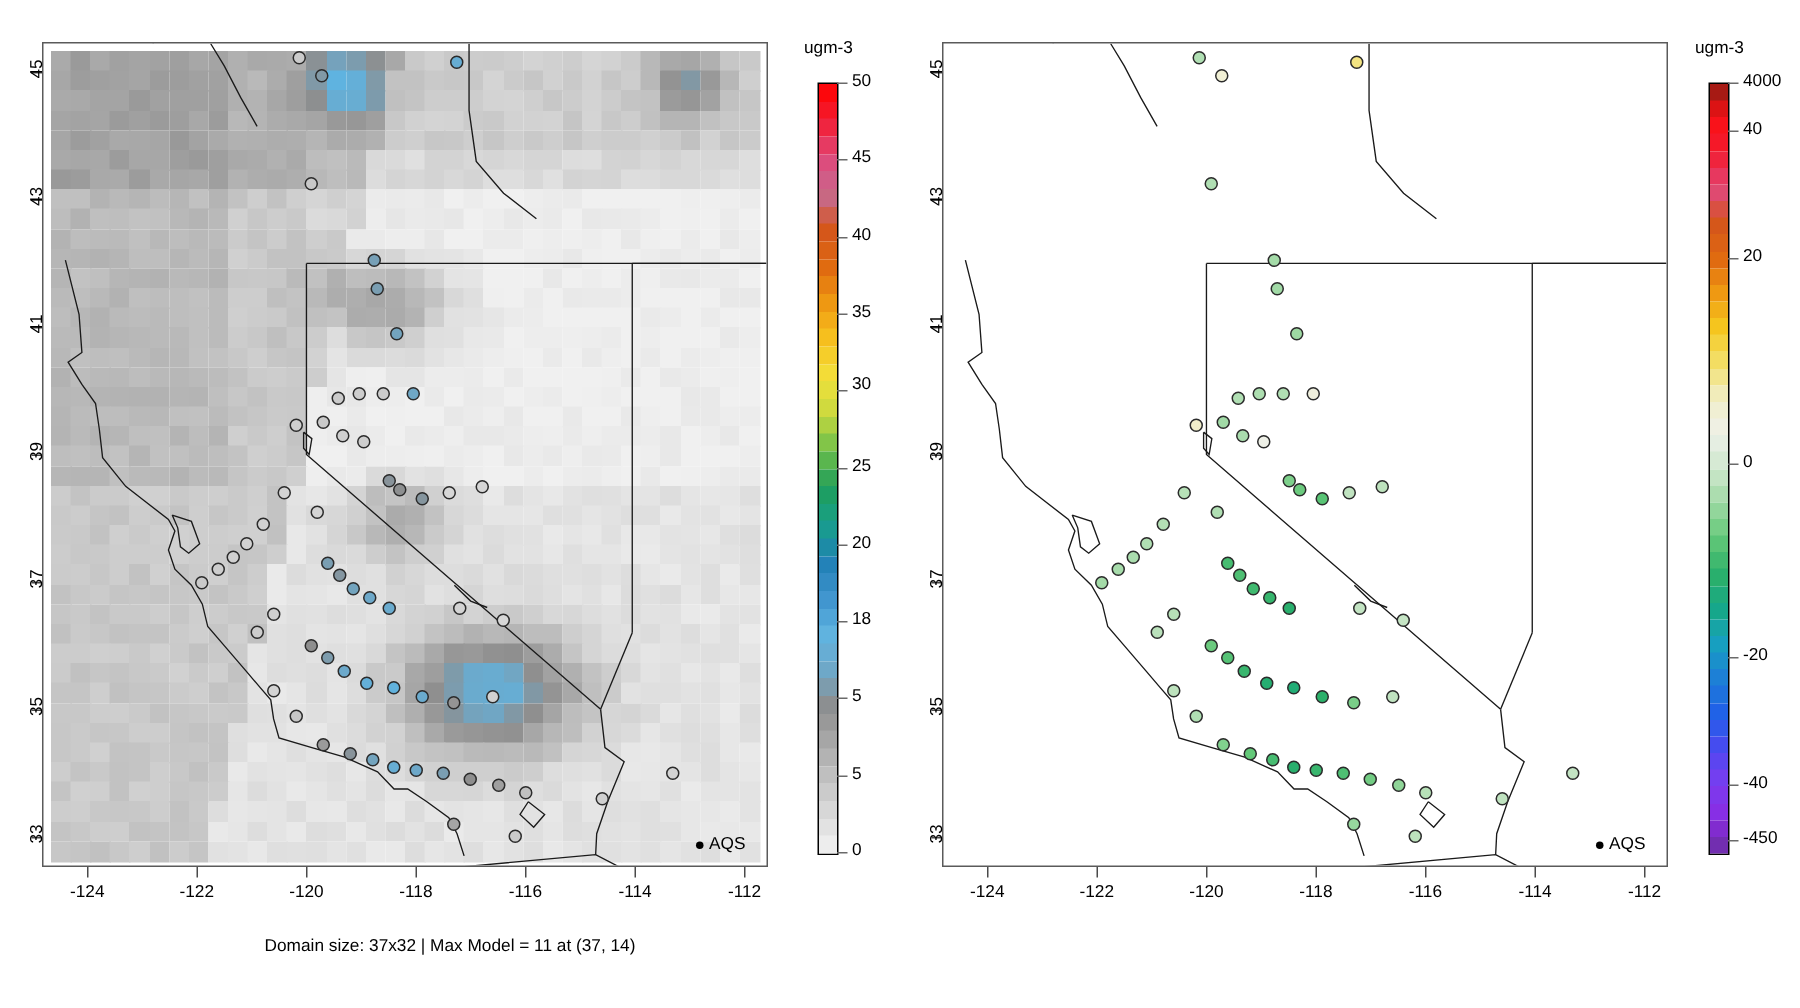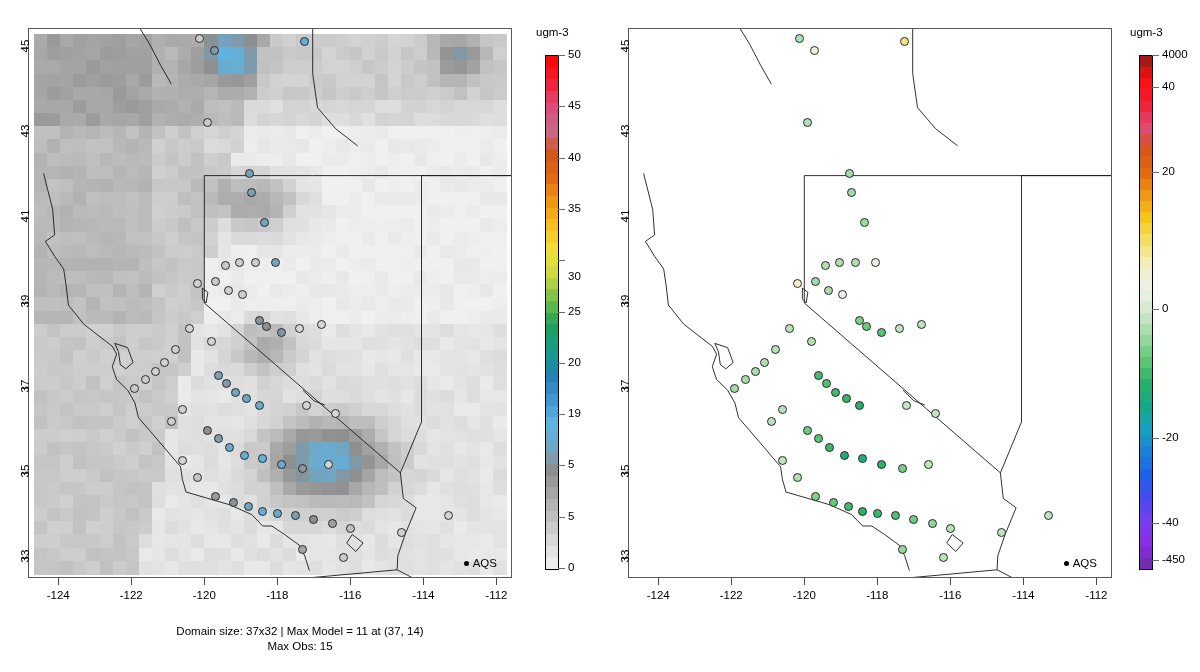--- a/index.html
+++ b/index.html
@@ -1662,21 +1662,20 @@
         <div class="xtickmark" style="left:350.3px;"></div>
         <div class="xtick" style="left:330.3px;">-116</div>
         <div class="xtickmark" style="left:423.4px;"></div>
         <div class="xtick" style="left:403.4px;">-114</div>
         <div class="xtickmark" style="left:496.4px;"></div>
         <div class="xtick" style="left:476.4px;">-112</div>
       </div>
 
     <div class="caption">
       <div>Domain size: 37x32 | Max Model = 11 at (37, 14)</div>
-      <div>Max Obs: 15</div>
     </div>
 
     <div class="cbar-unit" style="left:536px;top:26px;">ugm-3</div>
     <div class="cbar" id="cbar-model" style="left:545px;top:55px;height:513px;">
         <div class="cbseg" style="top:0.00px;height:12.16px;background:rgb(252,7,12);"></div>
         <div class="cbseg" style="top:11.66px;height:12.16px;background:rgb(246,21,36);"></div>
         <div class="cbseg" style="top:23.32px;height:12.16px;background:rgb(239,37,64);"></div>
         <div class="cbseg" style="top:34.98px;height:12.16px;background:rgb(230,58,98);"></div>
         <div class="cbseg" style="top:46.64px;height:12.16px;background:rgb(220,77,125);"></div>
         <div class="cbseg" style="top:58.30px;height:12.16px;background:rgb(208,93,135);"></div>
@@ -1722,27 +1721,27 @@
     <div id="cbar-model-ticks">
         <div class="cbtick" style="left:558px;top:55.0px;"></div>
         <div class="cblabel" style="left:568px;top:48.0px;">50</div>
         <div class="cbtick" style="left:558px;top:106.3px;"></div>
         <div class="cblabel" style="left:568px;top:99.3px;">45</div>
         <div class="cbtick" style="left:558px;top:157.6px;"></div>
         <div class="cblabel" style="left:568px;top:150.6px;">40</div>
         <div class="cbtick" style="left:558px;top:208.9px;"></div>
         <div class="cblabel" style="left:568px;top:201.9px;">35</div>
         <div class="cbtick" style="left:558px;top:260.2px;"></div>
-        <div class="cblabel" style="left:568px;top:270px;">30</div>
+        <div class="cblabel" style="left:568px;top:250px;">30</div>
         <div class="cbtick" style="left:558px;top:311.5px;"></div>
         <div class="cblabel" style="left:568px;top:304.5px;">25</div>
         <div class="cbtick" style="left:558px;top:362.8px;"></div>
         <div class="cblabel" style="left:568px;top:355.8px;">20</div>
         <div class="cbtick" style="left:558px;top:414.1px;"></div>
-        <div class="cblabel" style="left:568px;top:407.1px;">19</div>
+        <div class="cblabel" style="left:568px;top:407.1px;">18</div>
         <div class="cbtick" style="left:558px;top:465.4px;"></div>
         <div class="cblabel" style="left:568px;top:458.4px;">5</div>
         <div class="cbtick" style="left:558px;top:516.7px;"></div>
         <div class="cblabel" style="left:568px;top:509.7px;">5</div>
         <div class="cbtick" style="left:558px;top:568.0px;"></div>
         <div class="cblabel" style="left:568px;top:561.0px;">0</div>
       </div>
   </div>
 
   <div class="panel right">

